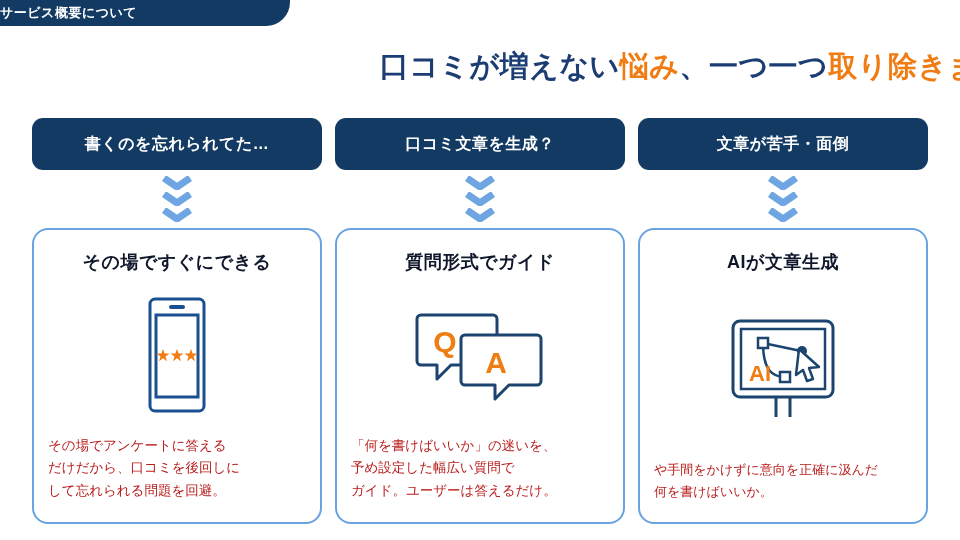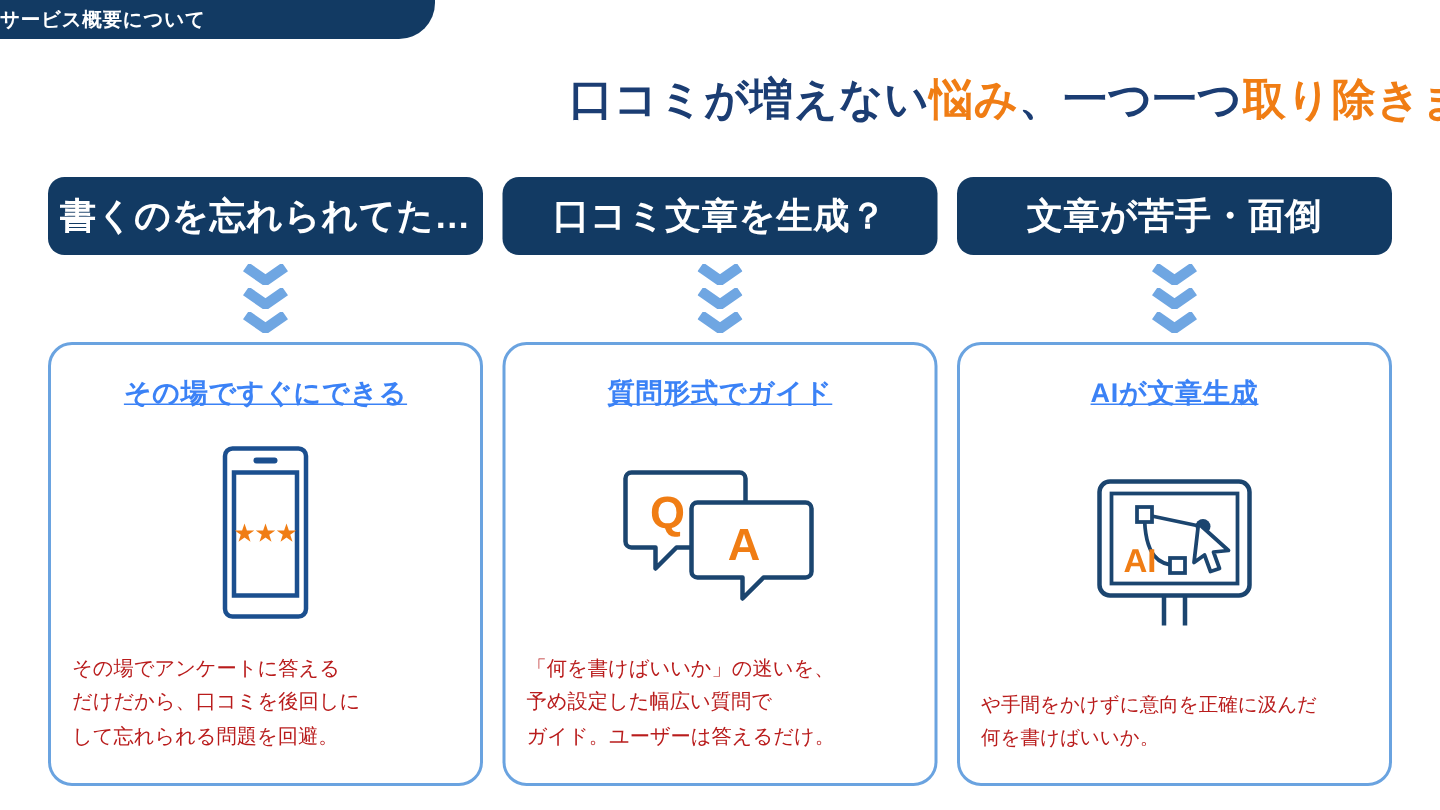--- a/index.html
+++ b/index.html
@@ -74,21 +74,21 @@
     width: 290px;
     height: 52px;
     background: #123a63;
     border-radius: 11px;
     display: flex;
     align-items: center;
     justify-content: center;
   }
   .pill-label {
     color: #ffffff;
-    font-size: 24px;
+    font-size: 16px;
     font-weight: bold;
     letter-spacing: 0.5px;
     white-space: nowrap;
   }
 
   
   .chevrons {
     height: 58px;
     display: flex;
     flex-direction: column;
@@ -108,24 +108,23 @@
     border-radius: 16px;
     background: #ffffff;
     display: flex;
     flex-direction: column;
     align-items: center;
   }
   .card-title {
     margin-top: 20px;
     font-size: 18px;
     font-weight: bold;
-    color: #3b82f6;
-    letter-spacing: 0.5px;
-    white-space: nowrap;
-    text-decoration: underline;
+    color: #0f172a;
+    letter-spacing: 0.5px;
+    white-space: nowrap;
   }
   .card-icon {
     flex: 1;
     display: flex;
     align-items: center;
     justify-content: center;
     width: 100%;
   }
   .card-body {
     width: 100%;

